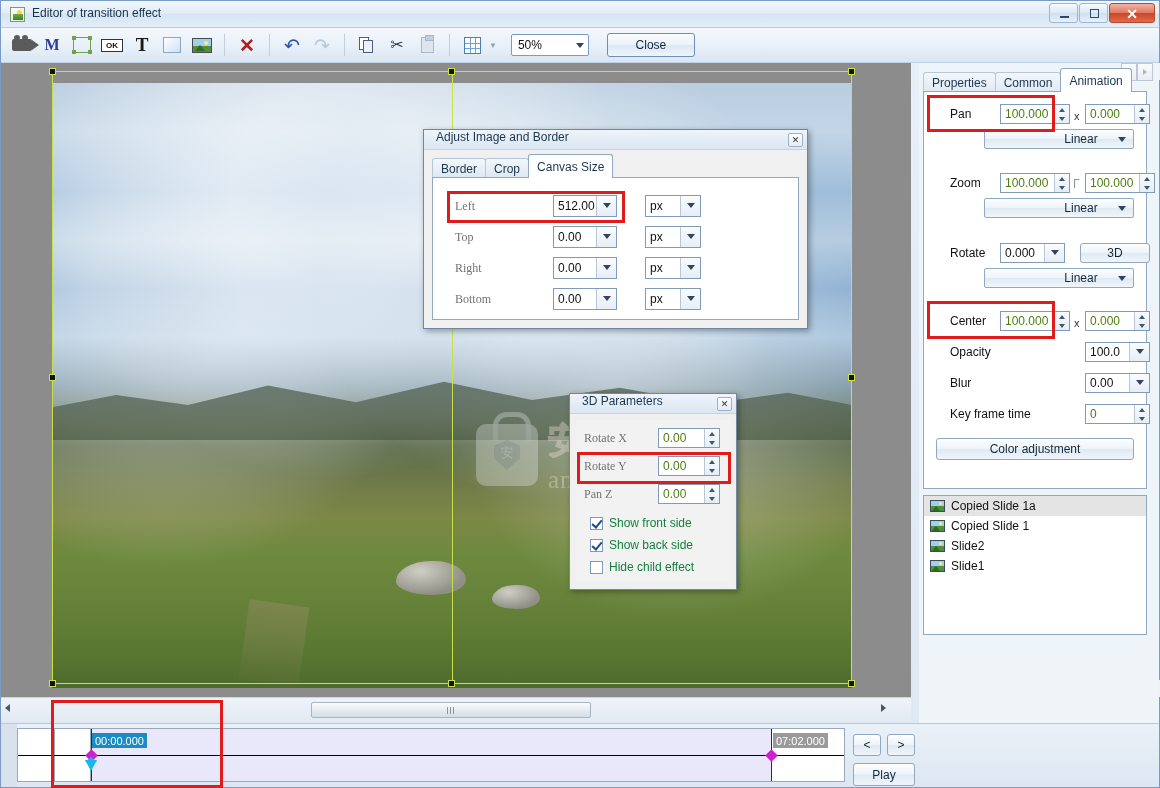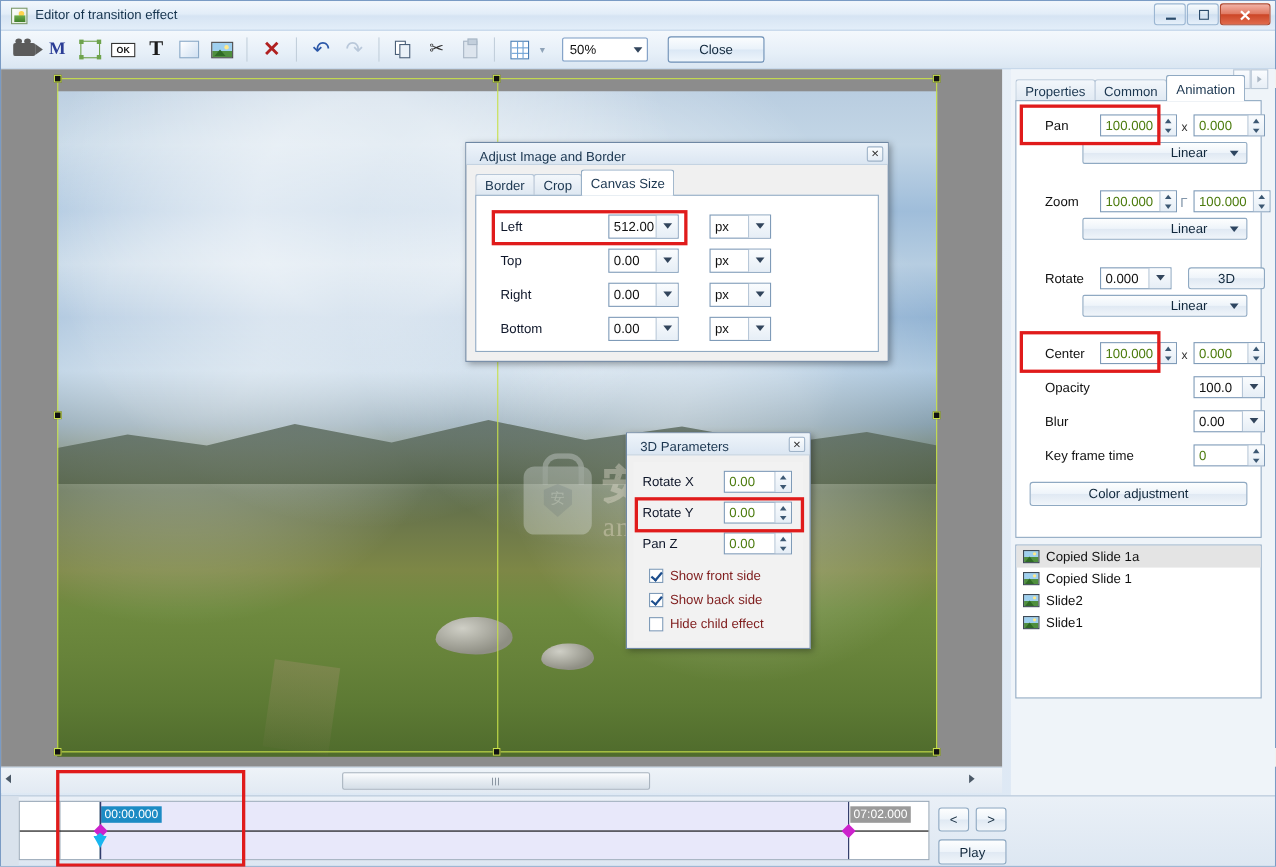--- a/index.html
+++ b/index.html
@@ -386,21 +386,21 @@
   .tl-gap { position:absolute; left:0; top:0; width:16px; height:100%; background:#d9e2ec; }
 
   
   .dialog {
     position:absolute; background:#f0f0f0;
     border:1px solid #6e87a3; box-shadow: 2px 2px 6px rgba(0,0,0,0.35);
   }
   .dlg-title {
     height:20px; background: linear-gradient(to bottom,#eef4fa,#dbe6f2);
     border-bottom:1px solid #c4d3e2;
-    display:flex; align-items:flex-end; padding-left:12px;
+    display:flex; align-items:flex-start; padding-left:12px;
     font-size:12px; color:#1b3650;
   }
   .dlg-close {
     position:absolute; right:4px; top:3px; width:15px; height:14px;
     background: linear-gradient(to bottom,#fbfdfe,#e4ecf5);
     border:1px solid #9fb3c8; border-radius:2px;
     display:flex; align-items:center; justify-content:center;
     font-size:9px; color:#333;
   }
   .dlg-tabs { position:absolute; left:8px; top:24px; display:flex; align-items:flex-end; }
@@ -409,23 +409,23 @@
     background: linear-gradient(to bottom,#f3f7fb,#dde7f1);
     border:1px solid #b7c7d8; border-bottom:none; border-radius:3px 3px 0 0;
     display:flex; align-items:center; margin-right:-1px;
   }
   .dlg-tab.active { height:24px; background:#fff; border-color:#8fa9c2; z-index:2; position:relative; }
   .dlg-body {
     position:absolute; left:8px; right:8px; top:47px; bottom:8px;
     background:#fff; border:1px solid #8fa9c2;
   }
   .dlg-row { position:absolute; left:0; width:100%; height:24px; }
-  .dlg-label { position:absolute; left:22px; top:4px; font-size:12px; color:#0f172a; }
-
-  .chk { display:flex; align-items:center; margin-bottom:8px; font-size:12px; color:#7f1d1d; }
+  .dlg-label { position:absolute; left:22px; top:4px; font-size:12px; color:#737373;font-family:Liberation Serif, serif; }
+
+  .chk { display:flex; align-items:center; margin-bottom:8px; font-size:12px; color:#15803d; }
   .chk .box {
     width:13px; height:13px; background:#fff; border:1px solid #7f9bb8;
     margin-right:6px; position:relative; flex:none;
   }
   .chk .box.on:after {
     content:""; position:absolute; left:3px; top:0px; width:4px; height:8px;
     border:solid #1c4d8c; border-width:0 2px 2px 0; transform:rotate(40deg);
   }
 </style>
 </head>

